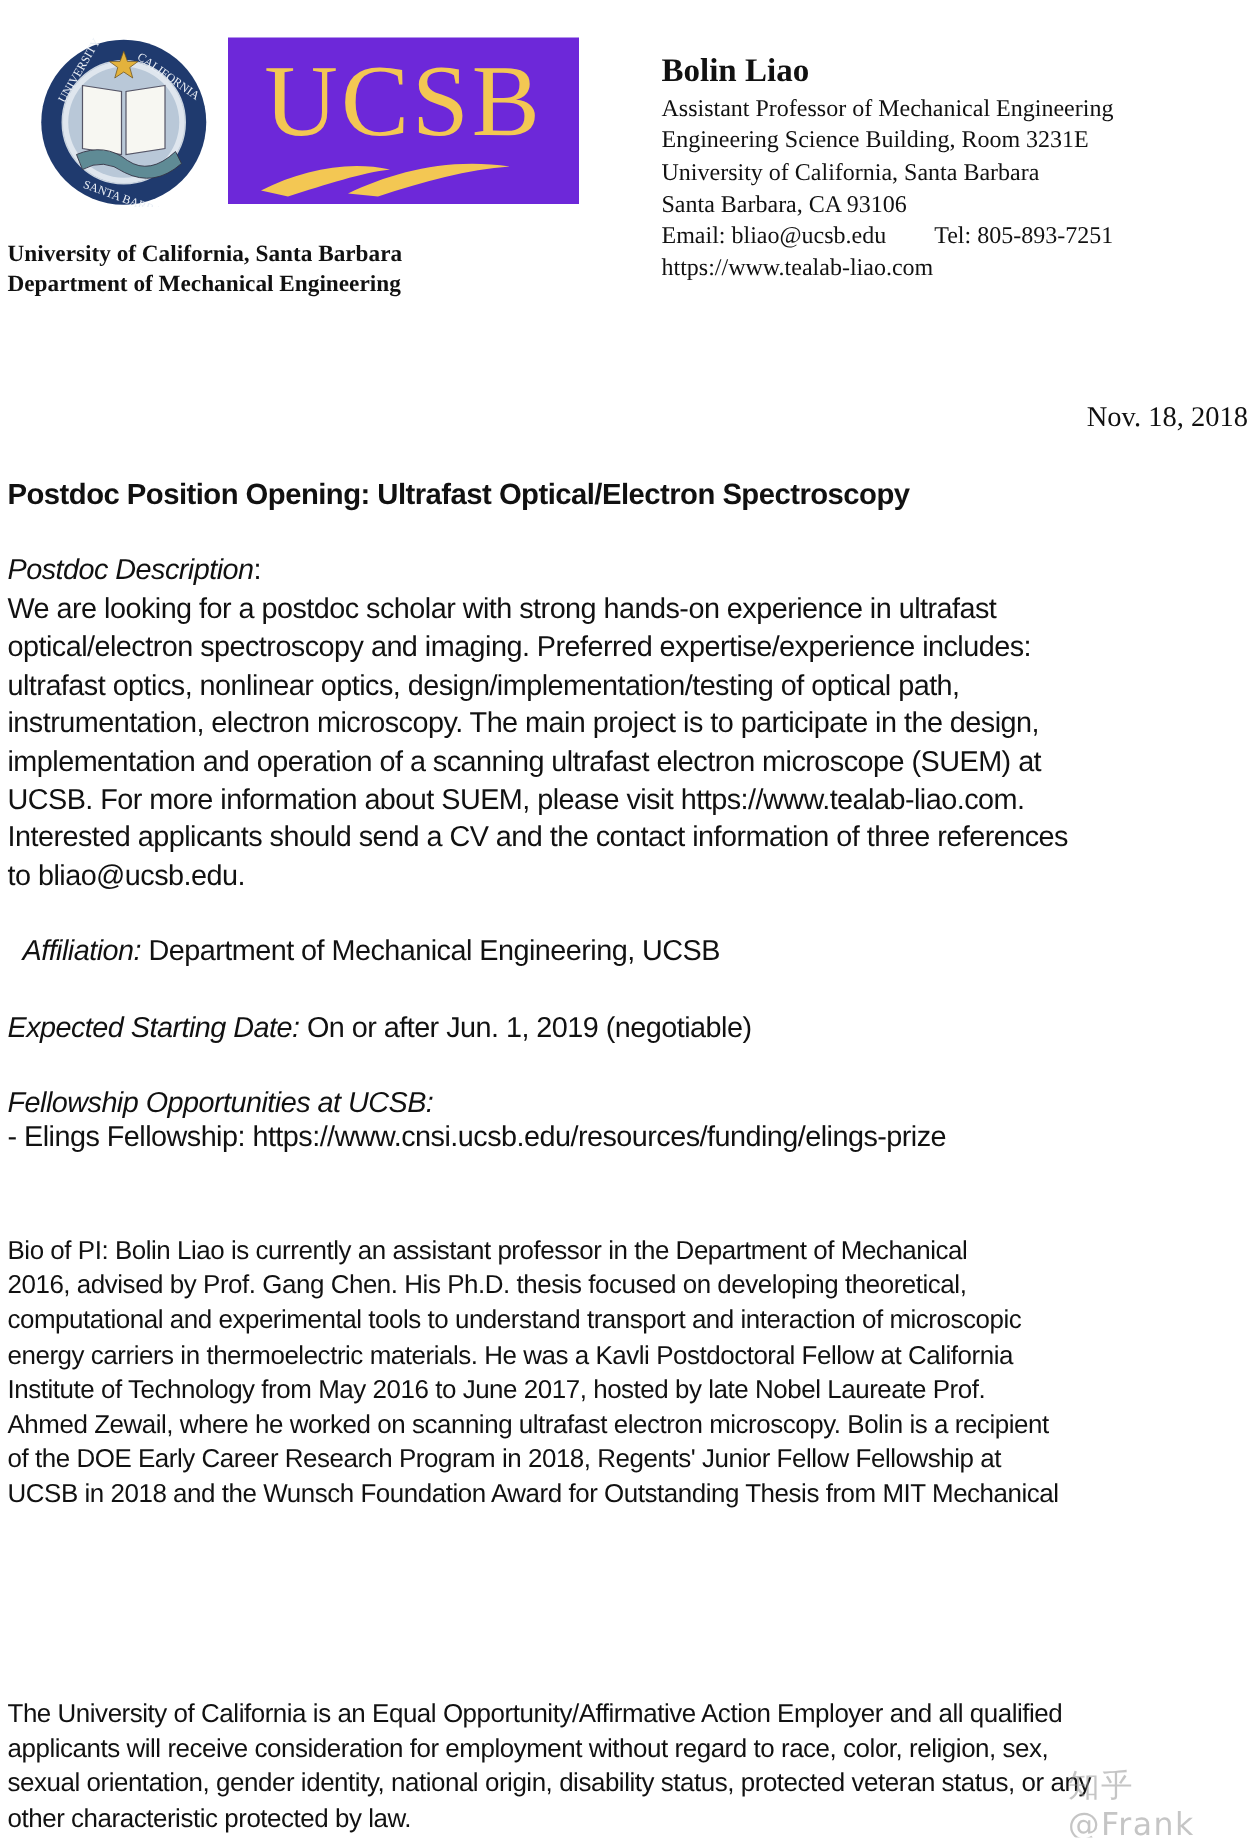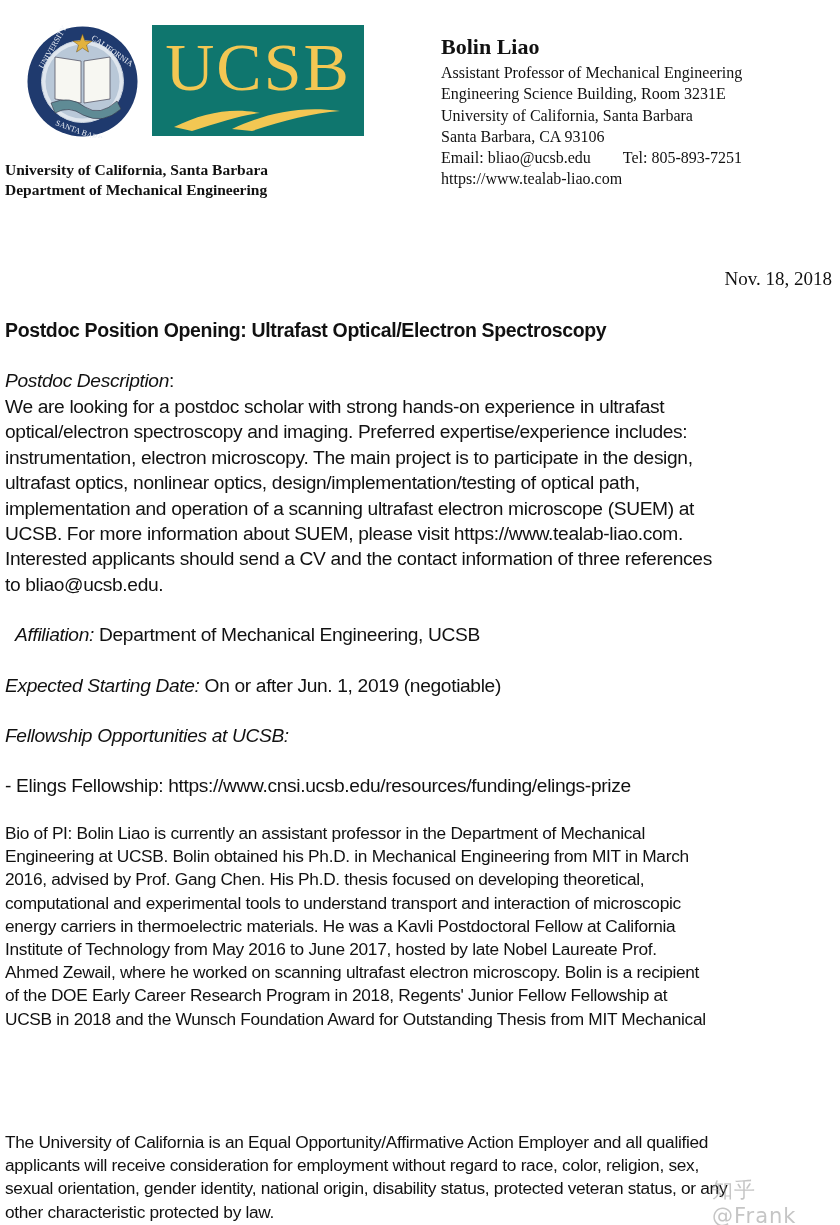--- a/index.html
+++ b/index.html
@@ -3,41 +3,41 @@
 <meta charset="utf-8">
 <style>
   html, body { margin:0; padding:0; background:#ffffff; }
   body { width:840px; height:1225px; position:relative; overflow:hidden; color:#111; }
   .serif { font-family: "Liberation Serif", "DejaVu Serif", serif; }
   .abs { position:absolute; }
 
   
   #seal { left:25px; top:25px; width:115px; height:113px; }
   
-  #ucsb-logo { left:152px; top:25px; width:212px; height:111px; background:#0f766e; }
+  #ucsb-logo { left:152px; top:25px; width:234px; height:111px; background:#6d28d9; }
   #ucsb-logo .word { position:absolute; left:0; right:0; top:4px; text-align:center;
     font-family:"Liberation Serif","DejaVu Serif",serif; font-size:68px; color:#f3c753; letter-spacing:2px; line-height:76px; }
   #ucsb-logo svg.waves { position:absolute; left:20px; top:78px; }
 
   #univ-name { left:5px; top:160px; font-size:15.5px; font-weight:bold; line-height:20px; }
 
   #contact { left:441px; top:33px; font-size:16px; line-height:21.3px; }
   #contact .name { font-size:22px; font-weight:bold; line-height:28px; margin-bottom:1px; }
   #contact .row-email span.tel { margin-left:32px; }
 
   #date { right:8px; top:268px; font-size:19px; font-family:"Liberation Serif","DejaVu Serif",serif; }
 
   .body-text { font-family:"Liberation Sans","DejaVu Sans",sans-serif; font-size:19.2px; line-height:25.4px; letter-spacing:-0.35px; }
   #title { left:5px; top:318px; font-size:19.5px; font-weight:bold; }
   #desc-label { left:5px; top:368px; }
   #desc { left:5px; top:394px; width:830px; }
   #affil { left:5px; top:622px;margin-left:10px; }
   #startdate { left:5px; top:673px; }
   #fellow-label { left:5px; top:723px; }
-  #fellow-item { left:5px; top:773px; }
+  #fellow-item { left:5px; top:746px; }
 
   .bio { font-family:"Liberation Sans","DejaVu Sans",sans-serif; font-size:17.3px; line-height:23.2px; letter-spacing:-0.3px; }
   #bio { left:5px; top:822px; width:830px; }
   #eeo { left:5px; top:1131px; width:830px; }
 
   #watermark { left:712px; top:1176px; font-size:21px; color:rgba(150,150,150,0.55); font-family:"DejaVu Sans",sans-serif; letter-spacing:1px; }
   .line { display:block; white-space:nowrap; }
 </style>
 </head>
 <body>
@@ -86,22 +86,22 @@
 </div>
 
 <div id="date" class="abs">Nov. 18, 2018</div>
 
 <div id="title" class="abs body-text">Postdoc Position Opening: Ultrafast Optical/Electron Spectroscopy</div>
 
 <div id="desc-label" class="abs body-text"><i>Postdoc Description</i><span>:</span></div>
 <div id="desc" class="abs body-text">
   <span class="line">We are looking for a postdoc scholar with strong hands-on experience in ultrafast</span>
   <span class="line">optical/electron spectroscopy and imaging. Preferred expertise/experience includes:</span>
+  <span class="line">ultrafast optics, nonlinear optics, design/implementation/testing of optical path,</span>
   <span class="line">instrumentation, electron microscopy. The main project is to participate in the design,</span>
-  <span class="line">ultrafast optics, nonlinear optics, design/implementation/testing of optical path,</span>
   <span class="line">implementation and operation of a scanning ultrafast electron microscope (SUEM) at</span>
   <span class="line">UCSB. For more information about SUEM, please visit https://www.tealab-liao.com.</span>
   <span class="line">Interested applicants should send a CV and the contact information of three references</span>
   <span class="line">to bliao@ucsb.edu.</span>
 </div>
 
 <div id="affil" class="abs body-text">
   <i>Affiliation:</i>
   <span>Department of Mechanical Engineering, UCSB</span>
 </div>
@@ -109,21 +109,20 @@
 <div id="startdate" class="abs body-text">
   <i>Expected Starting Date:</i>
   <span>On or after Jun. 1, 2019 (negotiable)</span>
 </div>
 
 <div id="fellow-label" class="abs body-text"><i>Fellowship Opportunities at UCSB:</i></div>
 <div id="fellow-item" class="abs body-text">- Elings Fellowship: https://www.cnsi.ucsb.edu/resources/funding/elings-prize</div>
 
 <div id="bio" class="abs bio">
   <span class="line">Bio of PI: Bolin Liao is currently an assistant professor in the Department of Mechanical</span>
-  <span class="line">Engineering at UCSB. Bolin obtained his Ph.D. in Mechanical Engineering from MIT in March</span>
   <span class="line">2016, advised by Prof. Gang Chen. His Ph.D. thesis focused on developing theoretical,</span>
   <span class="line">computational and experimental tools to understand transport and interaction of microscopic</span>
   <span class="line">energy carriers in thermoelectric materials. He was a Kavli Postdoctoral Fellow at California</span>
   <span class="line">Institute of Technology from May 2016 to June 2017, hosted by late Nobel Laureate Prof.</span>
   <span class="line">Ahmed Zewail, where he worked on scanning ultrafast electron microscopy. Bolin is a recipient</span>
   <span class="line">of the DOE Early Career Research Program in 2018, Regents' Junior Fellow Fellowship at</span>
   <span class="line">UCSB in 2018 and the Wunsch Foundation Award for Outstanding Thesis from MIT Mechanical</span>
 </div>
 
 <div id="eeo" class="abs bio">

